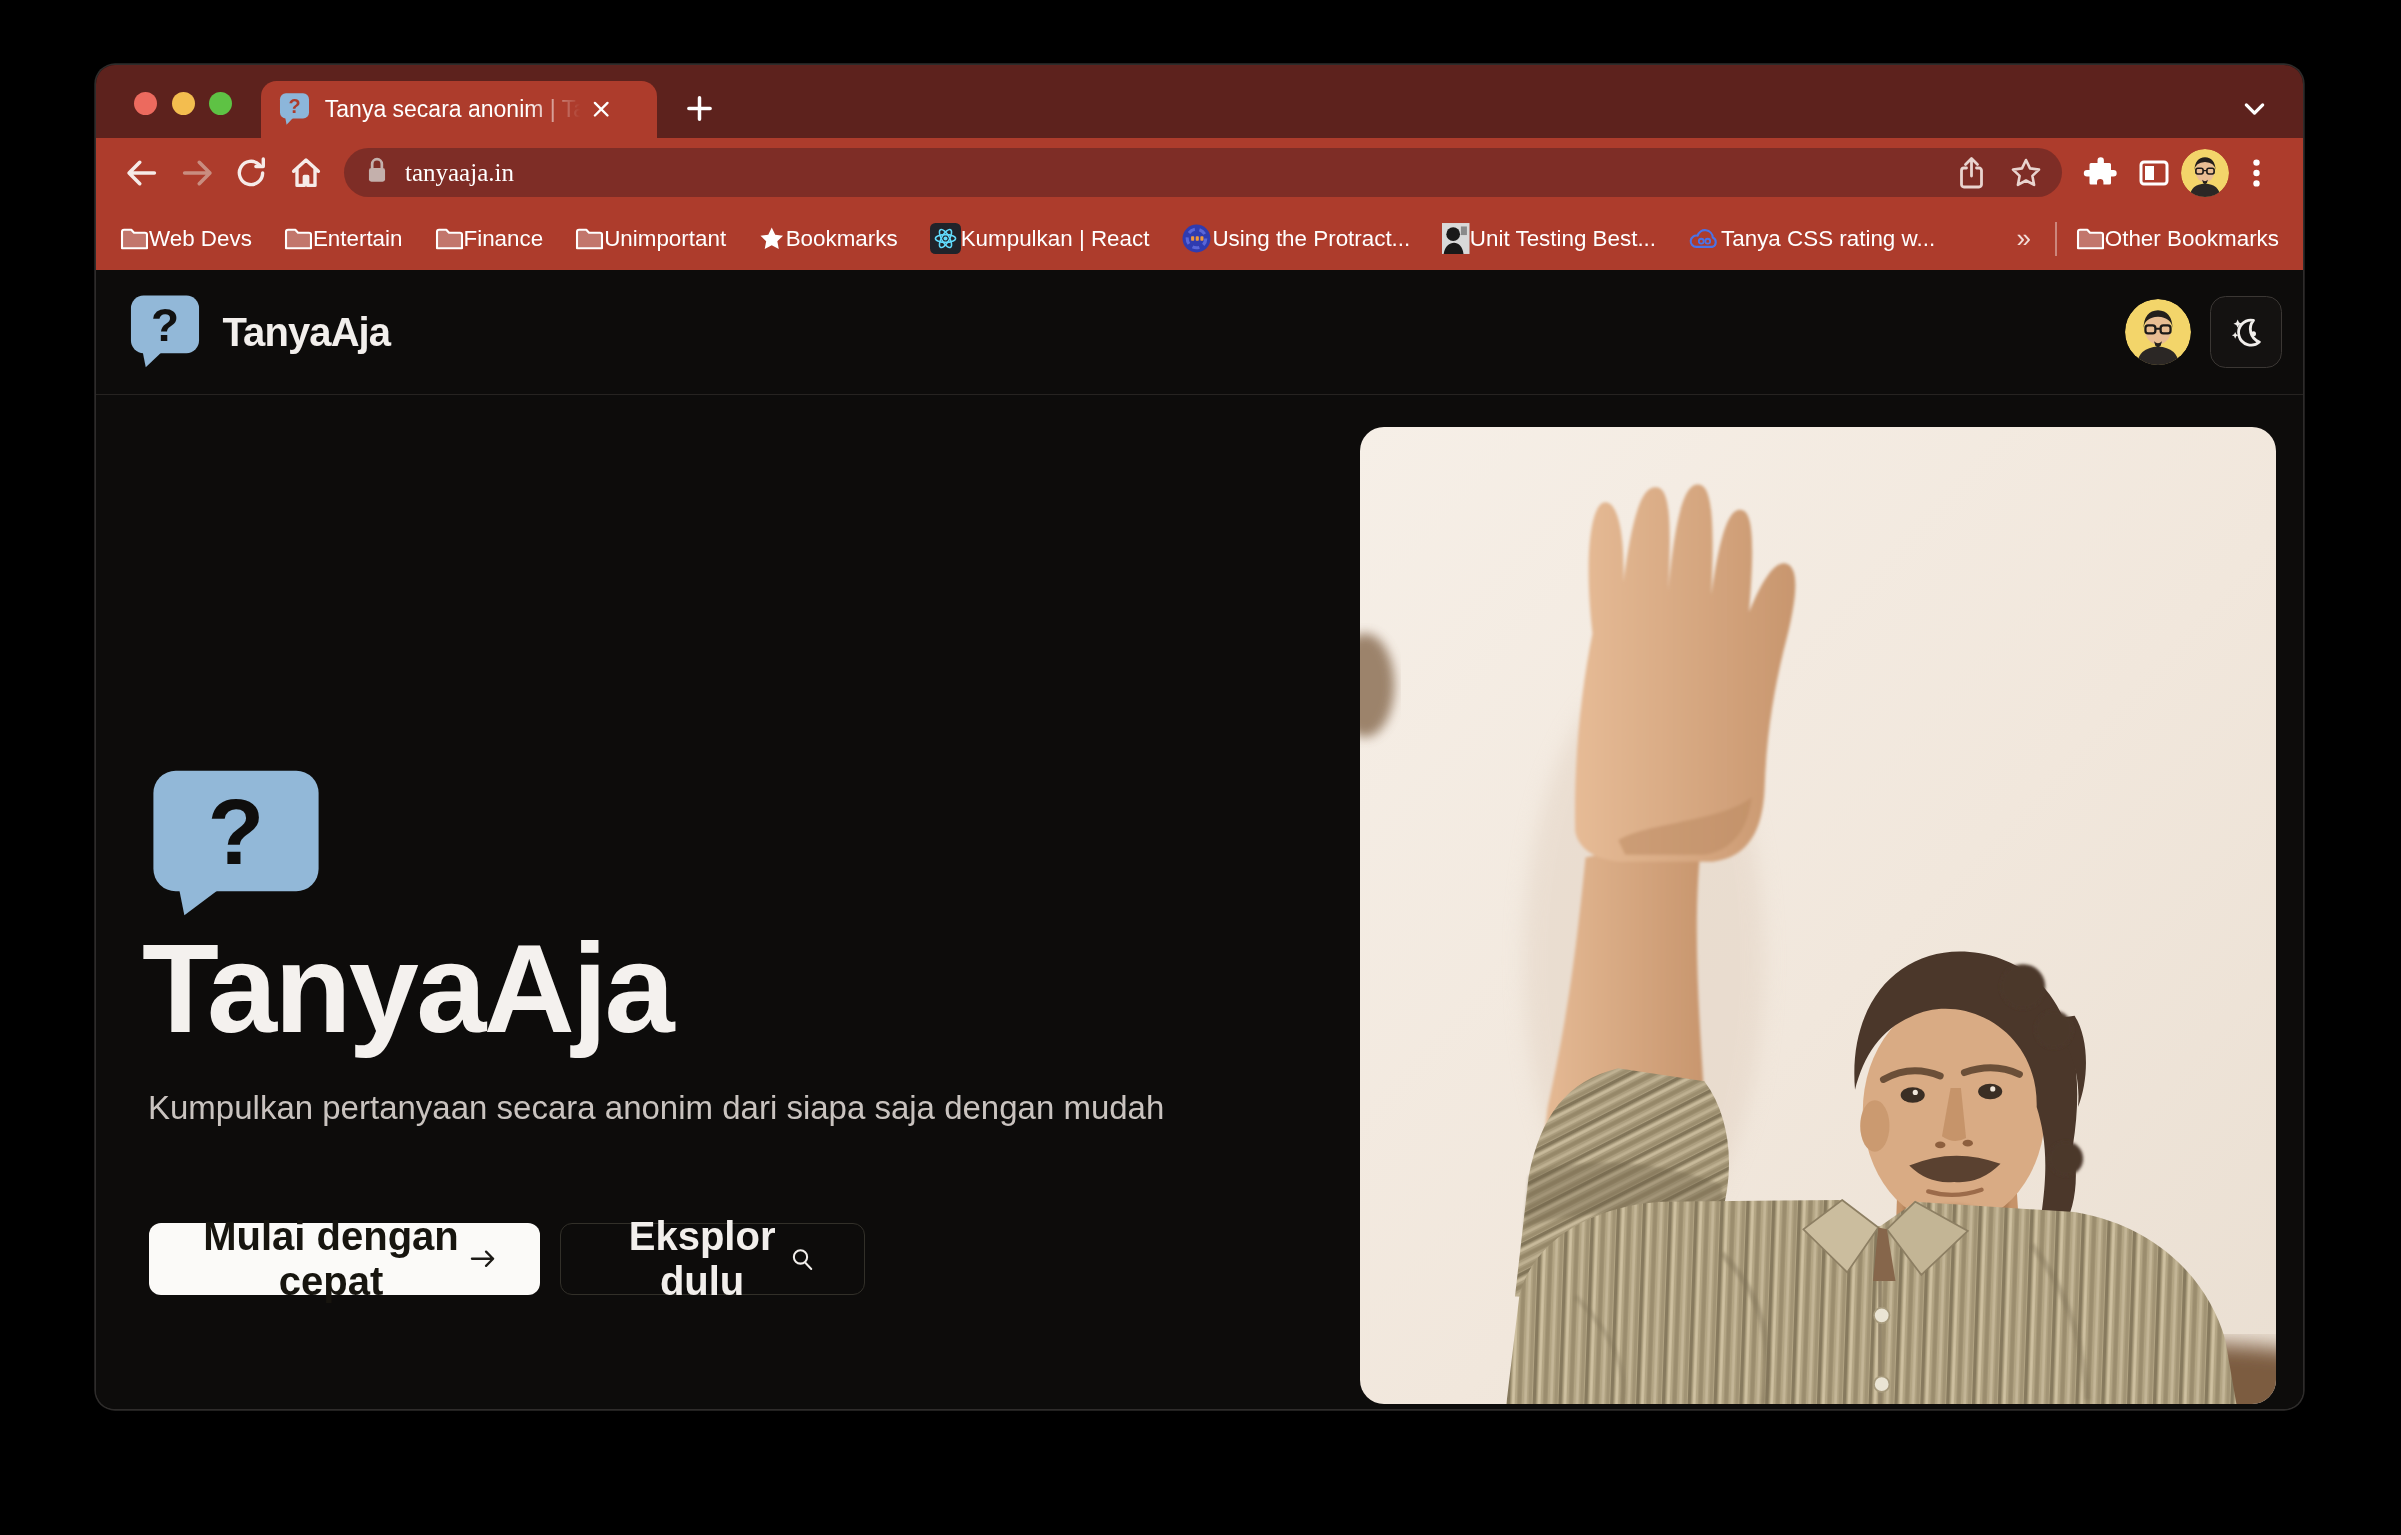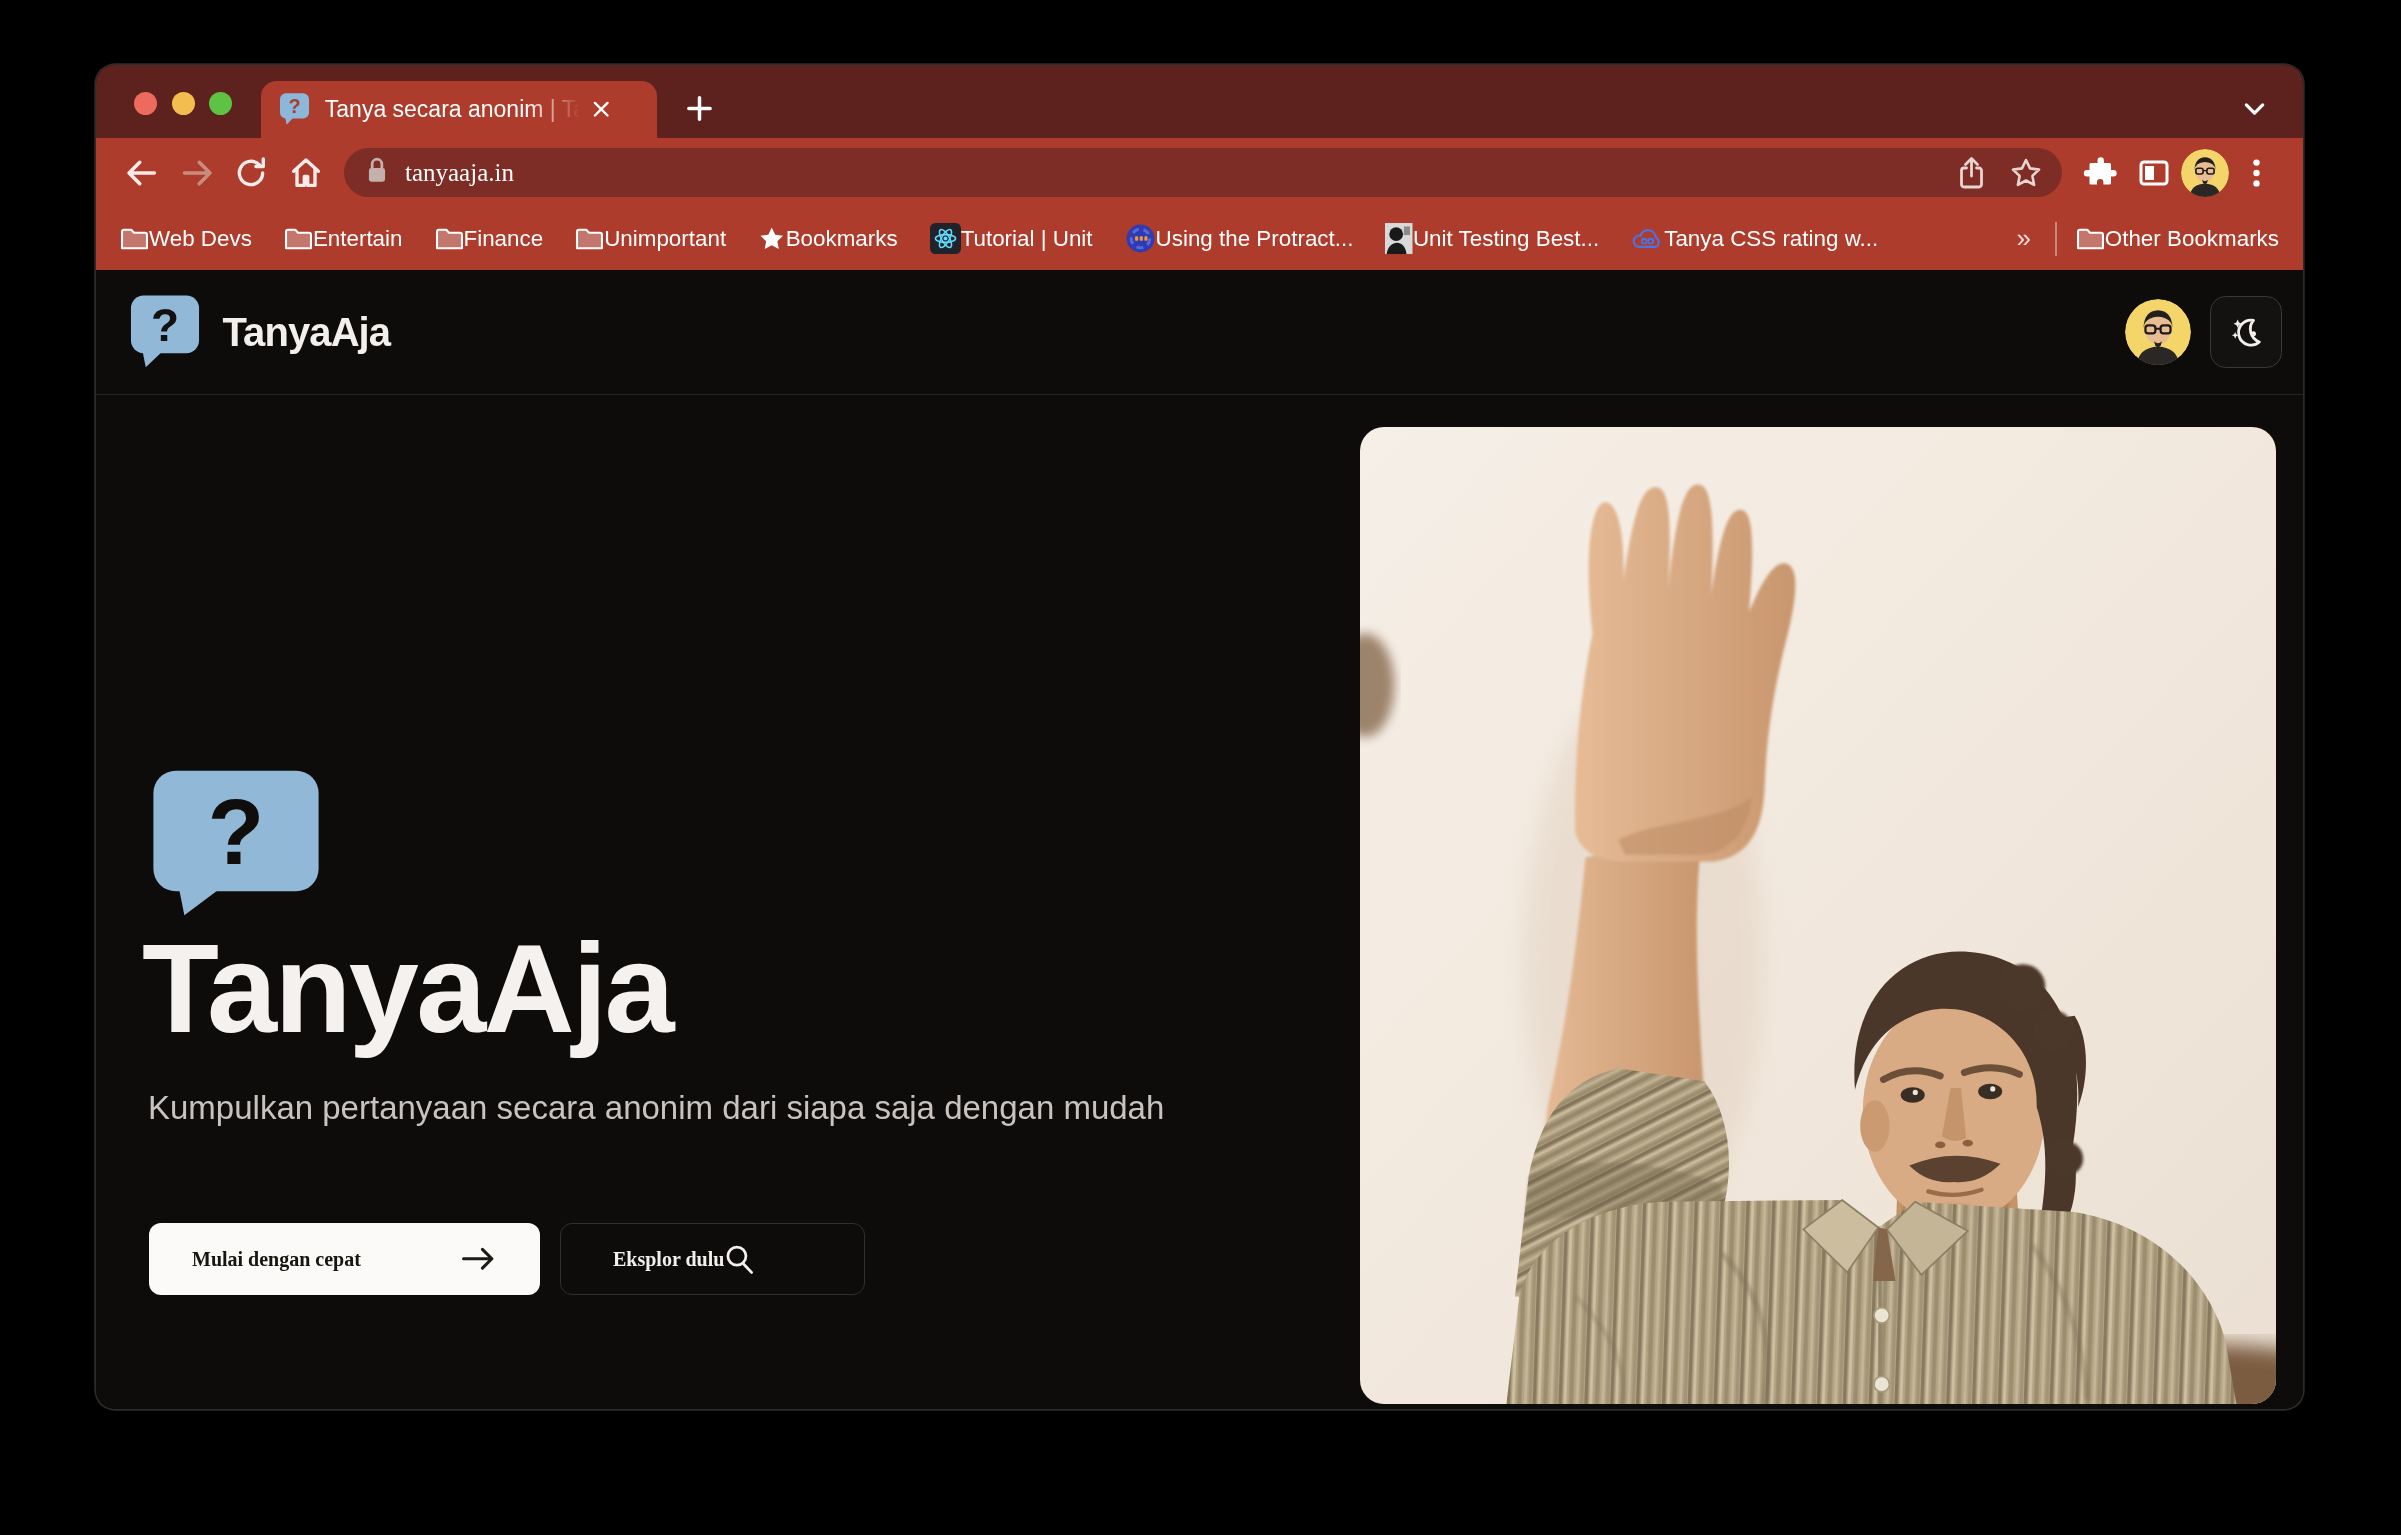--- a/index.html
+++ b/index.html
@@ -53,21 +53,21 @@
   .avatar-md{width:66px;height:66px;border-radius:50%;overflow:hidden;}
   .theme-btn{width:72px;height:72px;border-radius:15.5px;border:1.7px solid #3b3734;
              background:#141211;display:grid;place-items:center;}
 
   .hero-logo{position:absolute;left:53px;top:499px;}
   .hero-title{position:absolute;left:46px;top:656px;color:#f4f1ee;font-size:126px;
               font-weight:bold;letter-spacing:-2.6px;line-height:1;}
   .hero-subtitle{position:absolute;left:52px;top:819px;color:#c9c3bf;font-size:33px;}
   .hero-ctas{position:absolute;left:53px;top:953px;display:flex;gap:20px;}
   .btn{height:72px;border-radius:12px;display:flex;align-items:center;box-sizing:border-box;
-       font-size:20px;font-weight:bold;cursor:pointer;border:none;font-family:Liberation Serif, serif;}
+       font-size:40px;font-weight:bold;cursor:pointer;border:none;}
   .btn-primary{width:391px;background:#fbfaf8;color:#17150f;justify-content:space-between;padding:0 43px;}
   .btn-secondary{width:305px;background:transparent;border:1.7px solid #323029;color:#f2efec;
        padding:0 50px 0 52px;}
   .hero-photo{position:absolute;right:27.5px;top:157px;width:916px;height:977px;
               border-radius:24px;overflow:hidden;}
   .hero-photo svg{display:block;width:100%;height:100%;}
 </style>
 </head>
 <body>
 
@@ -220,21 +220,21 @@
     <div class="bm">
       <svg width="31" height="31" viewBox="0 0 40 40">
           <rect width="40" height="40" rx="7" fill="#20232a"></rect>
           <g stroke="#61dafb" stroke-width="2" fill="none">
             <ellipse cx="20" cy="20" rx="13" ry="5"></ellipse>
             <ellipse cx="20" cy="20" rx="13" ry="5" transform="rotate(60 20 20)"></ellipse>
             <ellipse cx="20" cy="20" rx="13" ry="5" transform="rotate(120 20 20)"></ellipse>
           </g>
           <circle cx="20" cy="20" r="2.6" fill="#61dafb"></circle>
         </svg>
-      <span>Tutorial | Unit</span>
+      <span>Kumpulkan | React</span>
     </div>
     <div class="bm">
       <svg width="31" height="31" viewBox="0 0 40 40">
           <circle cx="20" cy="20" r="18" fill="#2f3bb0"></circle>
           <circle cx="20" cy="20" r="12" fill="none" stroke="#5a66d8" stroke-width="4" stroke-dasharray="9 6"></circle>
           <rect x="13" y="17" width="4" height="6" rx="1" fill="#f0983c"></rect>
           <rect x="19" y="17" width="4" height="6" rx="1" fill="#f0983c"></rect>
           <rect x="25" y="17" width="4" height="6" rx="1" fill="#f0983c"></rect>
         </svg>
       <span>Using the Protract...</span>

